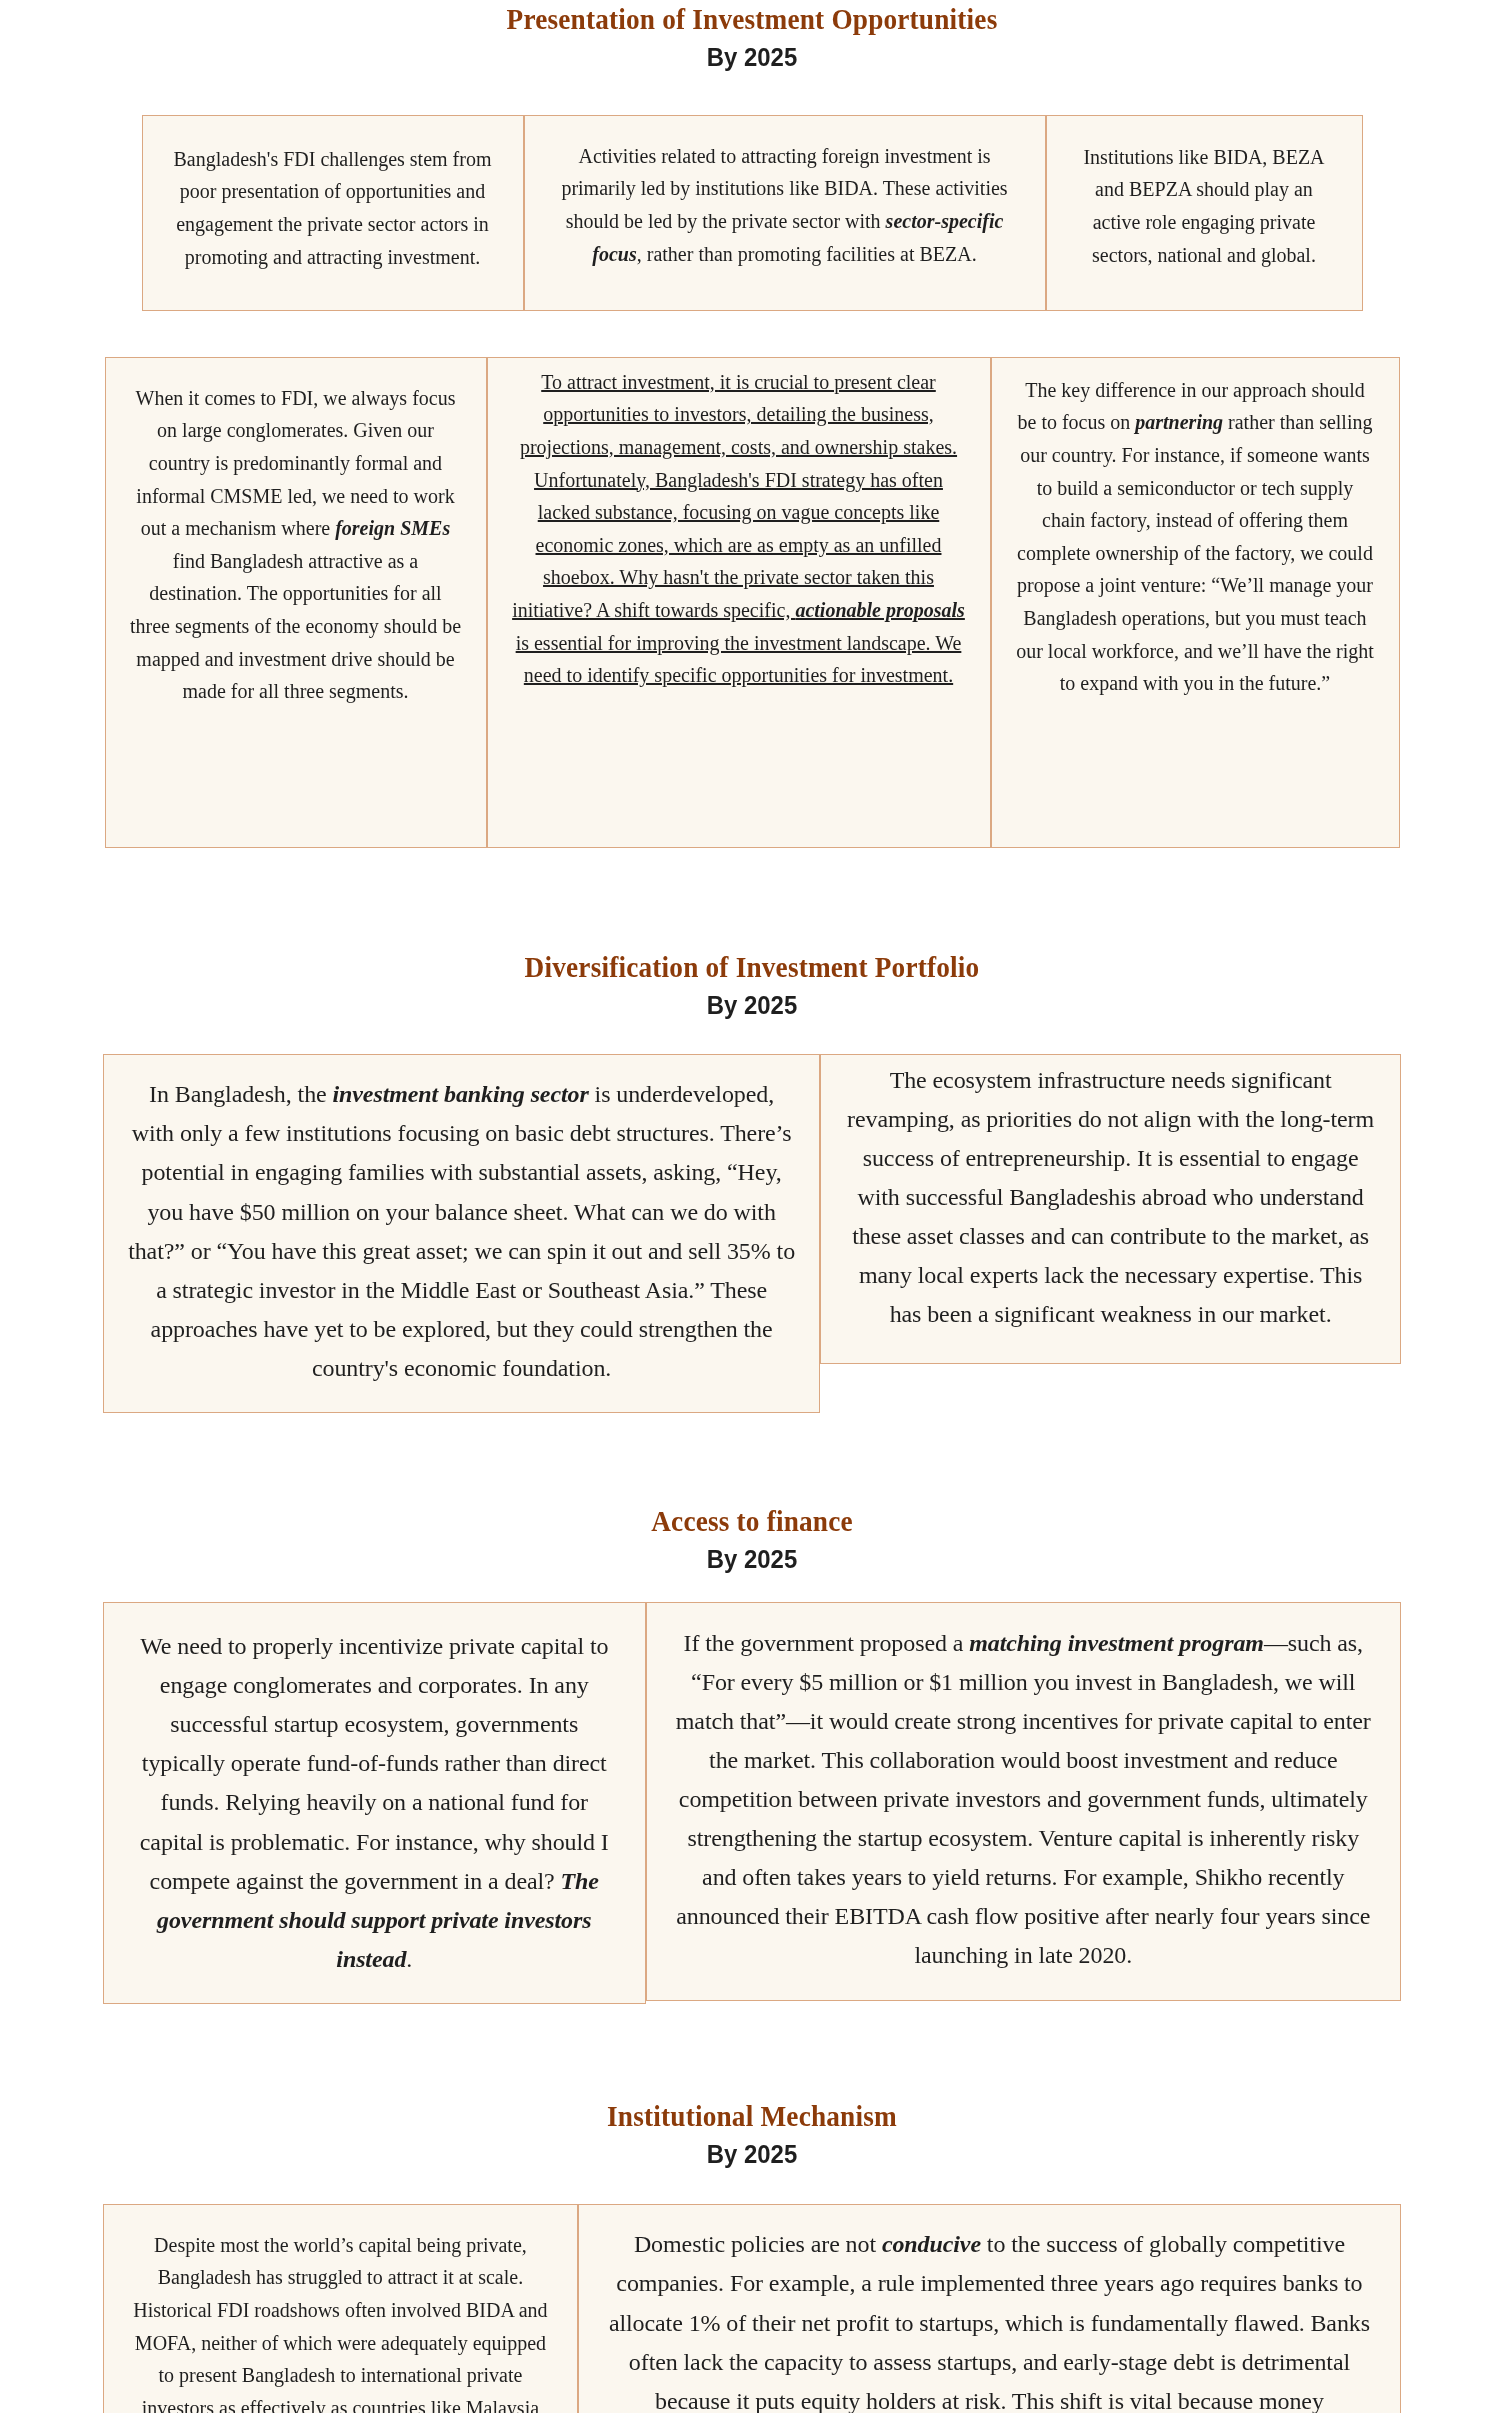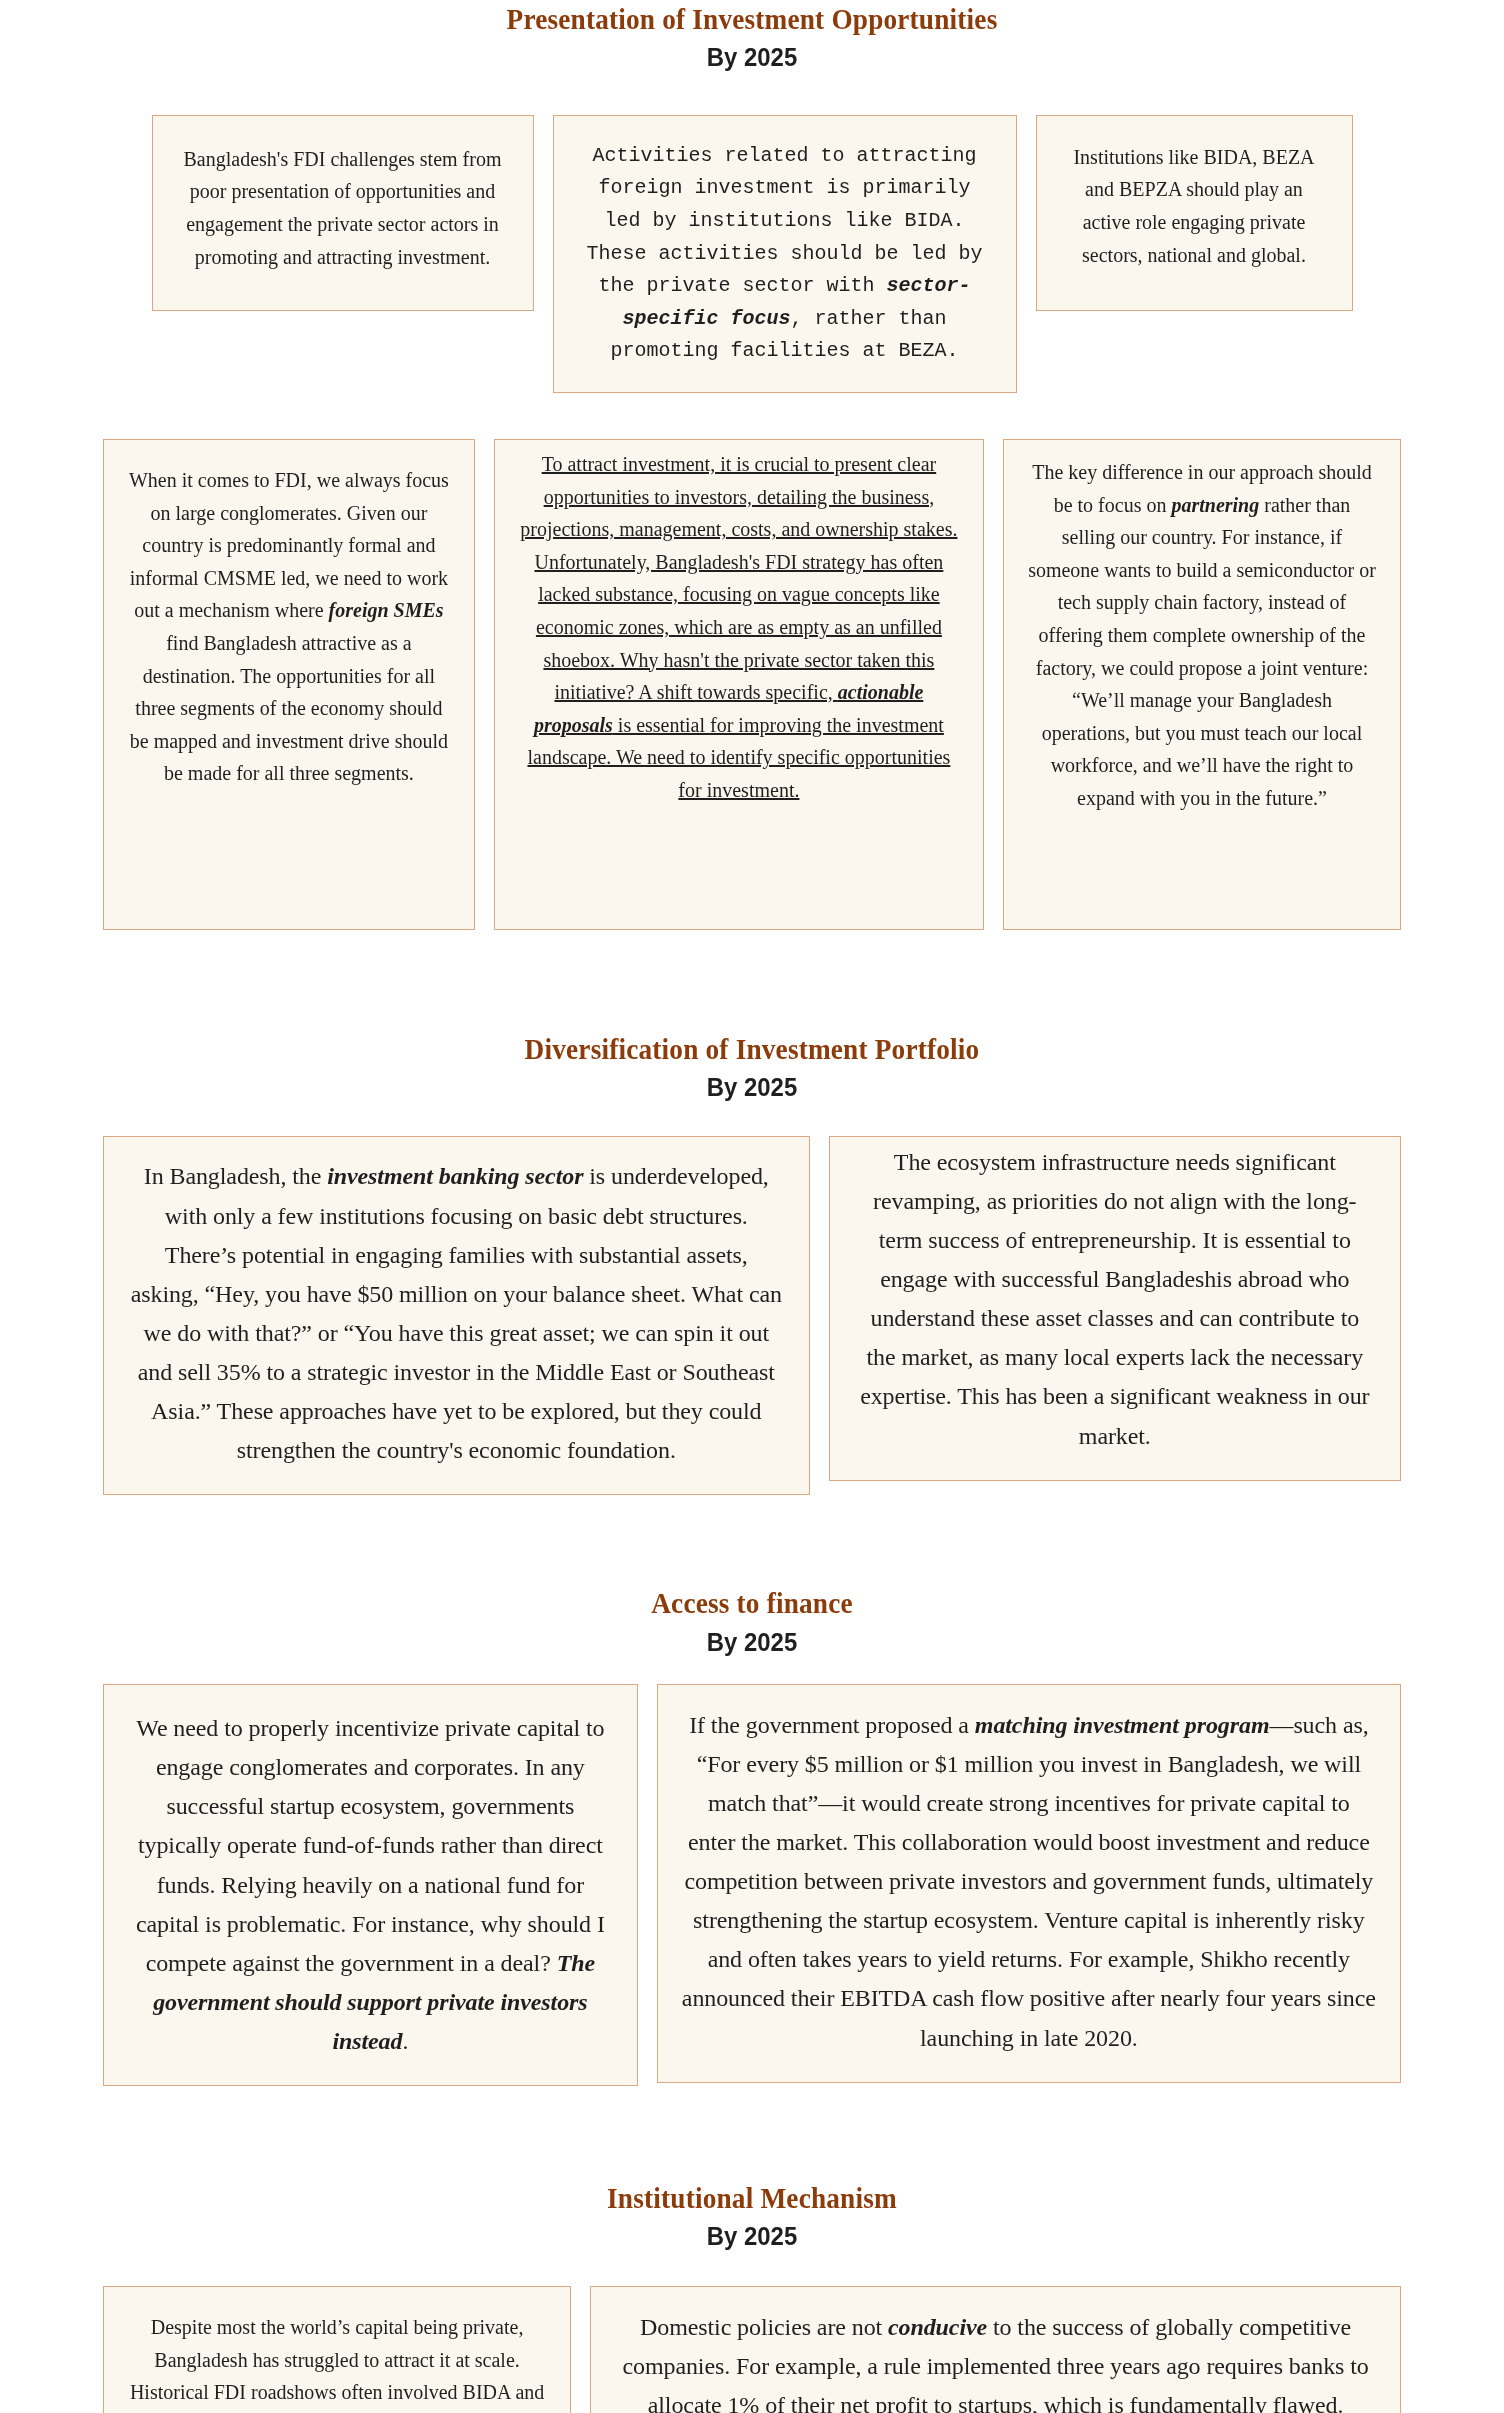--- a/index.html
+++ b/index.html
@@ -47,21 +47,20 @@
     line-height: 1.25;
     margin: 4.8px 0 0 0;
     transform: scaleX(0.92);
   }
 
   
   .row {
     display: flex;
     justify-content: center;
     align-items: flex-start;
-    gap: 19px;
     padding: 0 103px;
     box-sizing: border-box;
   }
   .card {
     background: #fbf7ef;
     border: 0.8px solid #dba882;
     box-sizing: border-box;
     padding: 20.6px 24px 24px 24px;
     text-align: center;
     line-height: 1.63;
@@ -79,21 +78,21 @@
   .t-18 { font-size: 20px; }
   .t-17 { font-size: 24px; }
   .narrow p {
     font-stretch: condensed;
     letter-spacing: -0.1px;
   }
 
   
   .s1r1 { margin-top: 41px; }
   .s1r1 .c1 { width: 382px; min-height: 196px; padding-top: 27px; }
-  .s1r1 .c2 { width: 464px; min-height: 196px; padding-top: 24px; font-family: Liberation Mono, monospace; }
+  .s1r1 .c2 { width: 522px; min-height: 196px; padding-top: 24px; }
   .s1r1 .c3 { width: 317px; min-height: 196px; padding-top: 25px; }
 
   
   .s1r2 { margin-top: 46px; }
   .s1r2 .c1 { width: 382px; min-height: 491px; padding-top: 24px; }
   .s1r2 .c2 { width: 504px; min-height: 491px; padding-top: 8px; text-decoration: underline; }
   .s1r2 .c3 { width: 409px; min-height: 491px; padding-top: 16px; }
 
   
   .sec2 { margin-top: 100px; }

